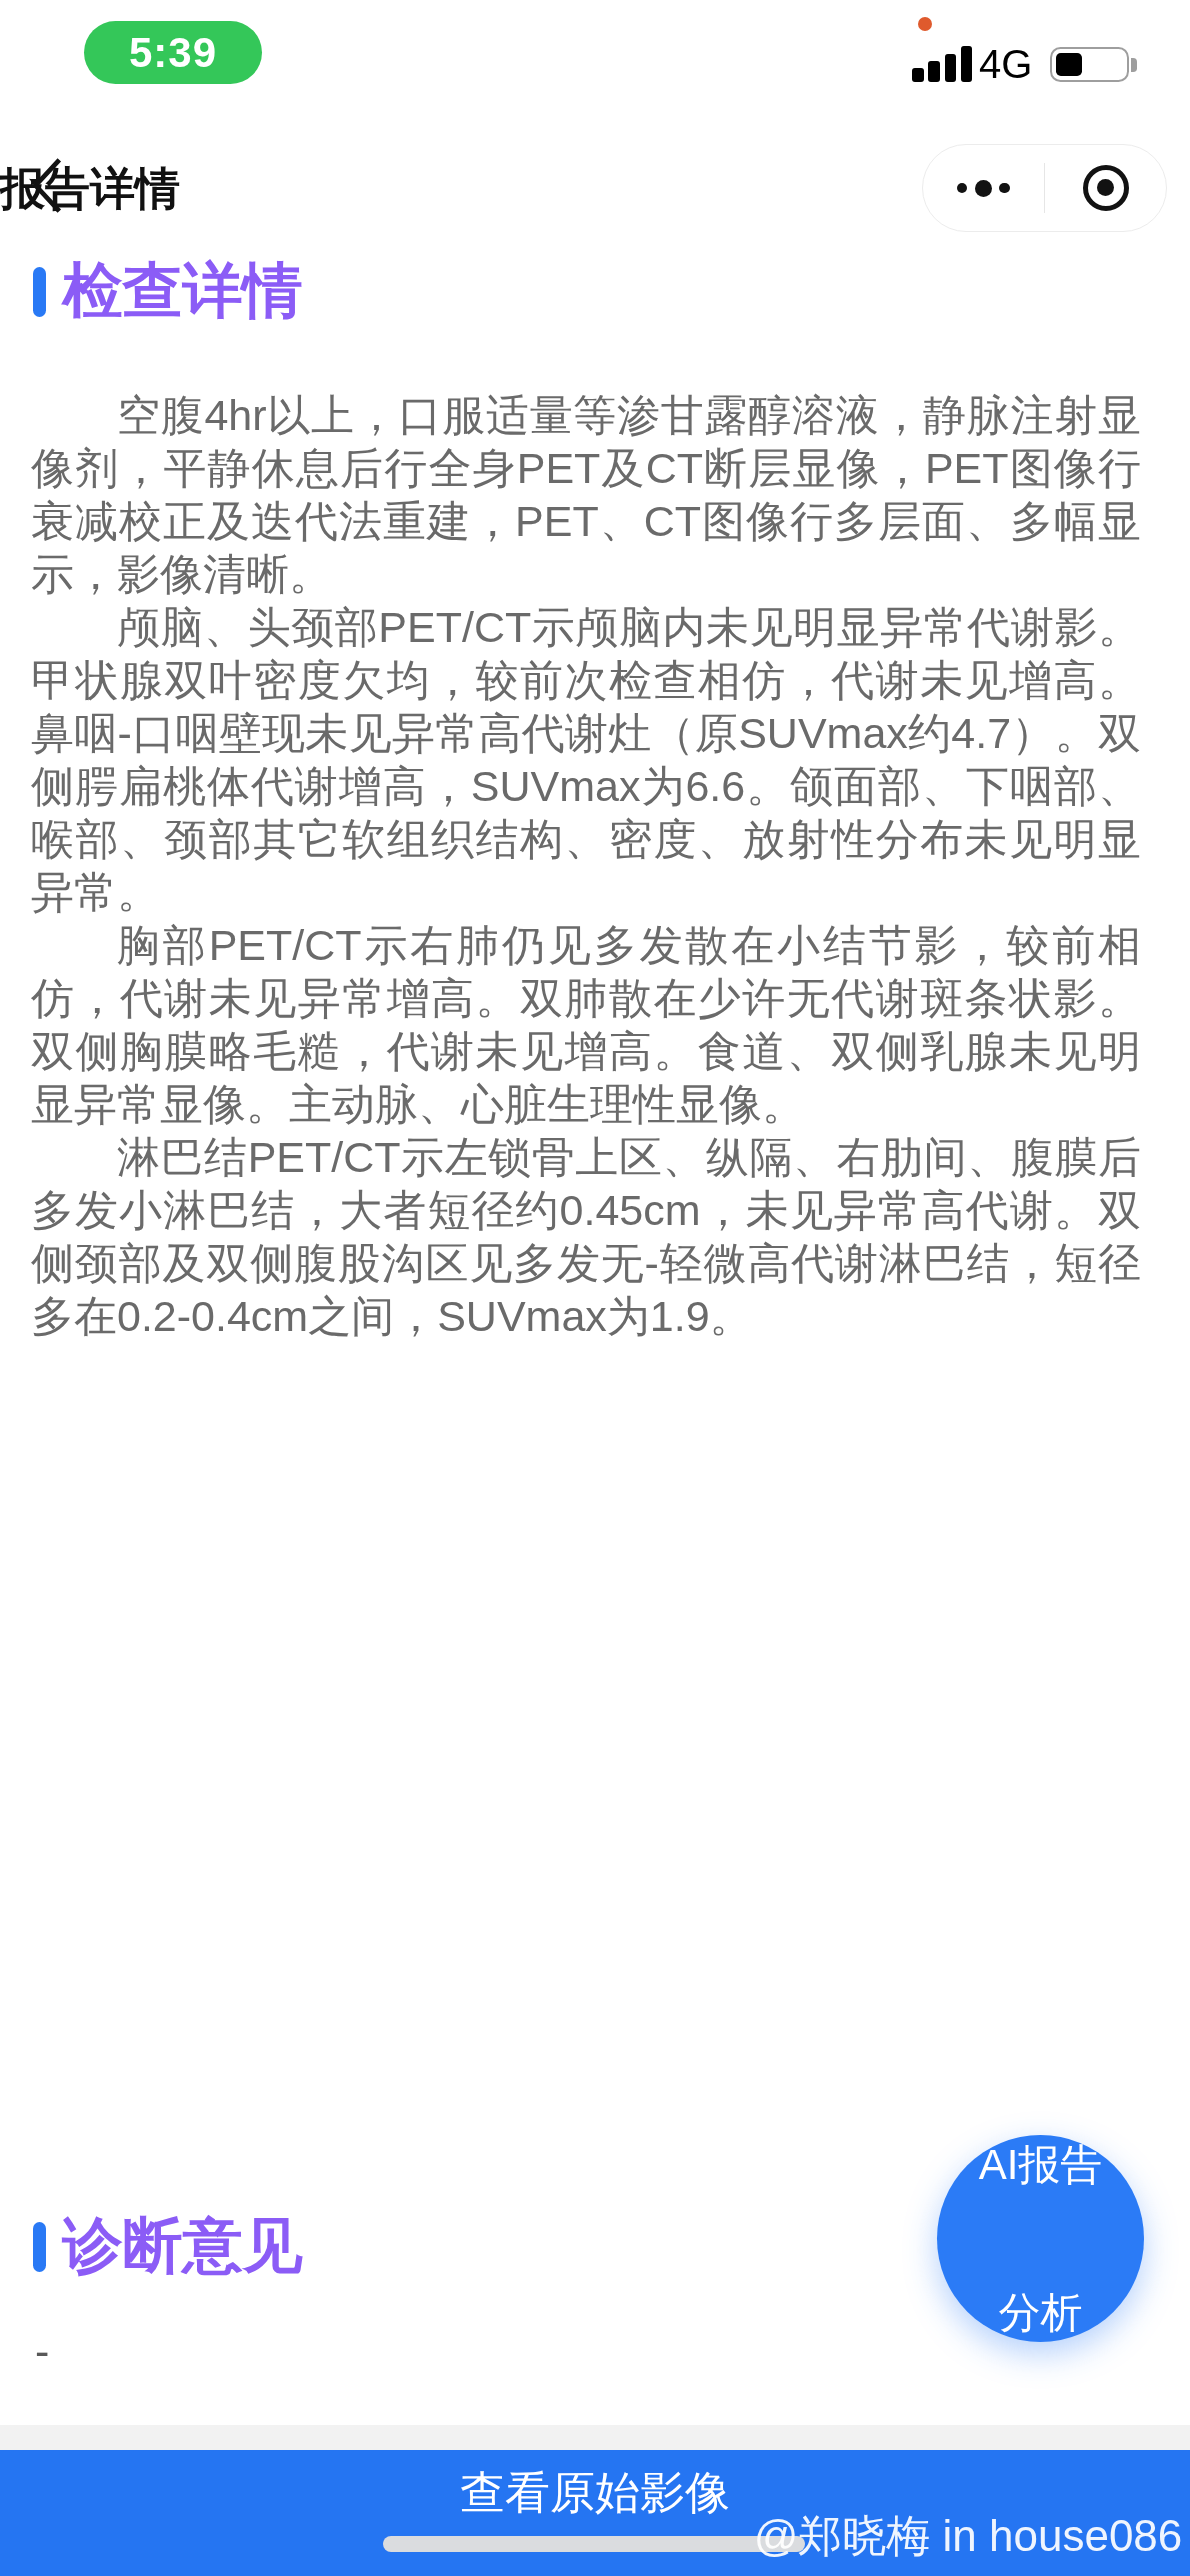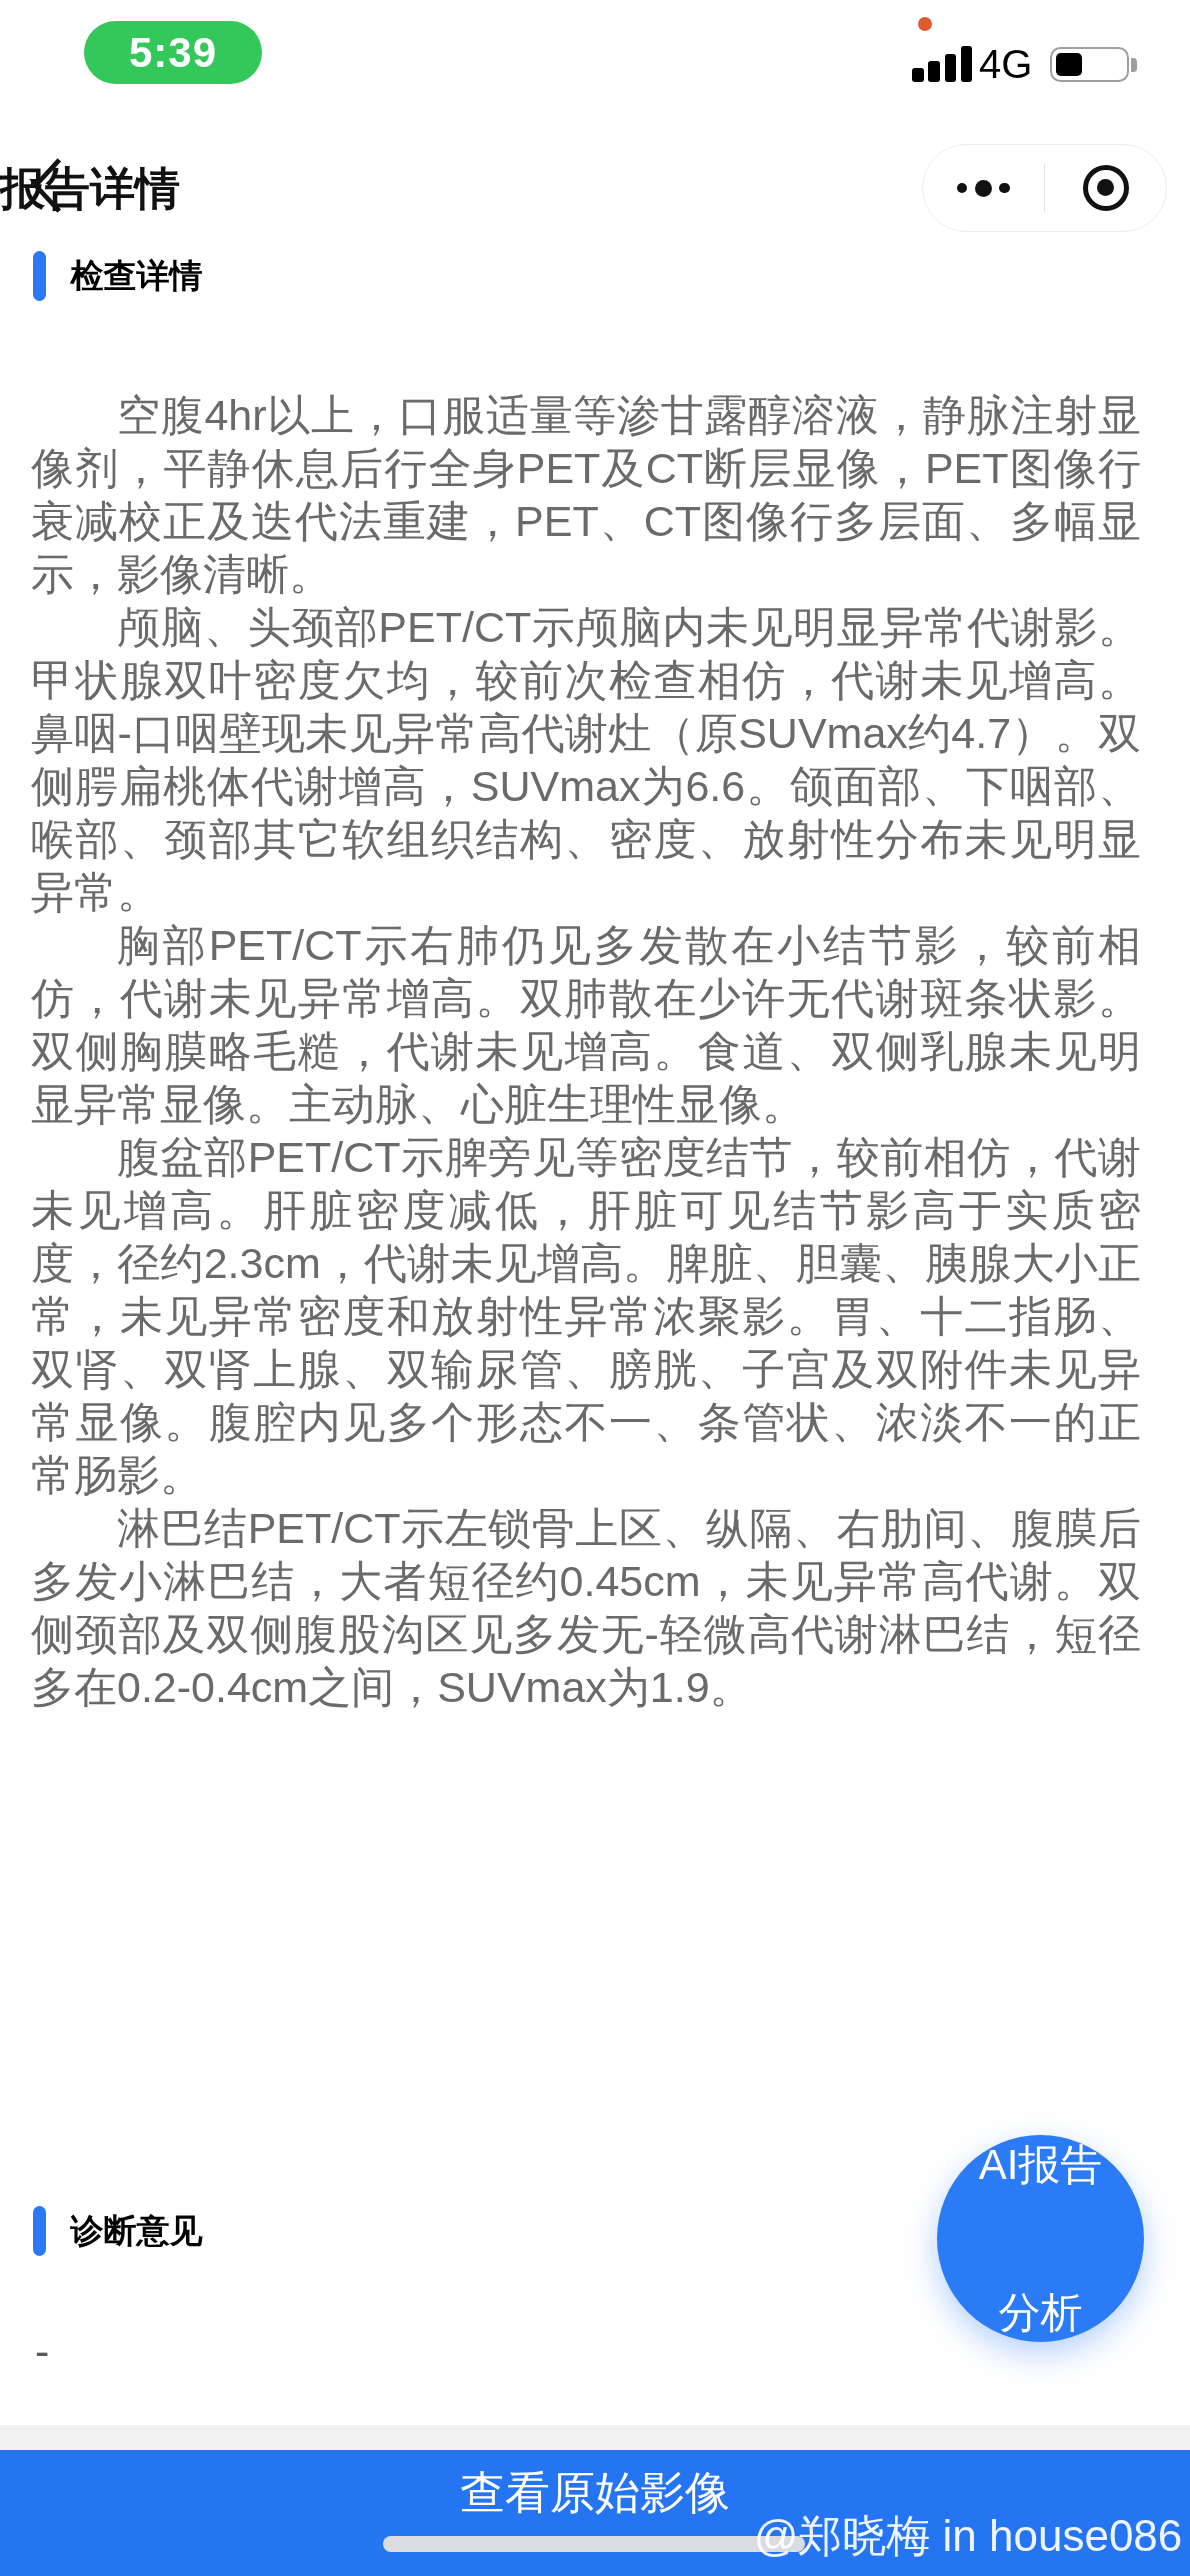--- a/index.html
+++ b/index.html
@@ -61,21 +61,21 @@
   .dots i:nth-child(3){width:10.5px;height:10.5px;}
   .target { position:relative; width:46px; height:46px; border:5.8px solid #121212; border-radius:50%; }
   .target i {
     position:absolute; left:50%; top:50%; width:17px; height:17px; margin:-8.6px 0 0 -8.6px;
     background:#121212; border-radius:50%;
   }
 
   
   .section-head { position:absolute; left:33px; display:flex; align-items:center; }
   .section-head .bar { width:12.5px; height:50px; border-radius:6.7px; background:#2979f5; }
-  .section-head .label { margin-left:25px; font-size:33px; font-weight:700; color:#000000; }
+  .section-head .label { margin-left:17px; font-size:60px; font-weight:700; color:#8b5cf6; }
   #sec-exam { top:251px; }
   #sec-diag { top:2206px; }
 
   
   .report-body {
     position:absolute; left:31px; top:389px; width:1110px;
     font-size:43px; line-height:53px; color:#6a6a6a;
     text-align:justify; letter-spacing:0;
   }
   .report-body p { text-indent:2em; margin:0; }
@@ -152,21 +152,20 @@
 
   <div class="section-head" id="sec-exam">
     <span class="bar"></span>
     <span class="label">检查详情</span>
   </div>
 
   <div class="report-body">
     <p>空腹4hr以上，口服适量等渗甘露醇溶液，静脉注射显像剂，平静休息后行全身PET及CT断层显像，PET图像行衰减校正及迭代法重建，PET、CT图像行多层面、多幅显示，影像清晰。</p>
     <p>颅脑、头颈部PET/CT示颅脑内未见明显异常代谢影。甲状腺双叶密度欠均，较前次检查相仿，代谢未见增高。鼻咽-口咽壁现未见异常高代谢灶（原SUVmax约4.7）。双侧腭扁桃体代谢增高，SUVmax为6.6。颌面部、下咽部、喉部、颈部其它软组织结构、密度、放射性分布未见明显异常。</p>
     <p>胸部PET/CT示右肺仍见多发散在小结节影，较前相仿，代谢未见异常增高。双肺散在少许无代谢斑条状影。双侧胸膜略毛糙，代谢未见增高。食道、双侧乳腺未见明显异常显像。主动脉、心脏生理性显像。</p>
-    <p>腹盆部PET/CT示脾旁见等密度结节，较前相仿，代谢未见增高。肝脏密度减低，肝脏可见结节影高于实质密度，径约2.3cm，代谢未见增高。脾脏、胆囊、胰腺大小正常，未见异常密度和放射性异常浓聚影。胃、十二指肠、双肾、双肾上腺、双输尿管、膀胱、子宫及双附件未见异常显像。腹腔内见多个形态不一、条管状、浓淡不一的正常肠影。</p>
     <p>淋巴结PET/CT示左锁骨上区、纵隔、右肋间、腹膜后多发小淋巴结，大者短径约0.45cm，未见异常高代谢。双侧颈部及双侧腹股沟区见多发无-轻微高代谢淋巴结，短径多在0.2-0.4cm之间，SUVmax为1.9。</p>
   </div>
 
   <div class="section-head" id="sec-diag">
     <span class="bar"></span>
     <span class="label">诊断意见</span>
   </div>
   <div class="diag-dash">-</div>
 
   <div class="ai-fab">

